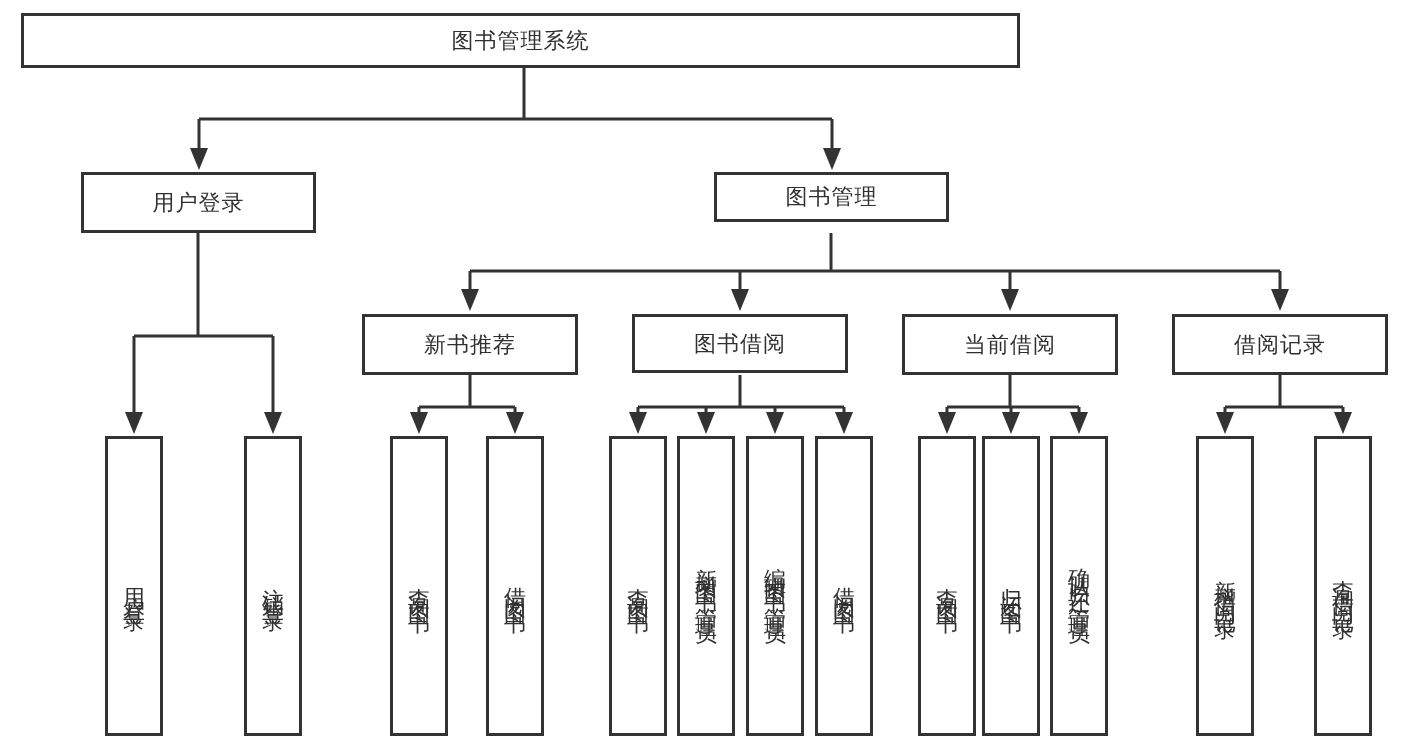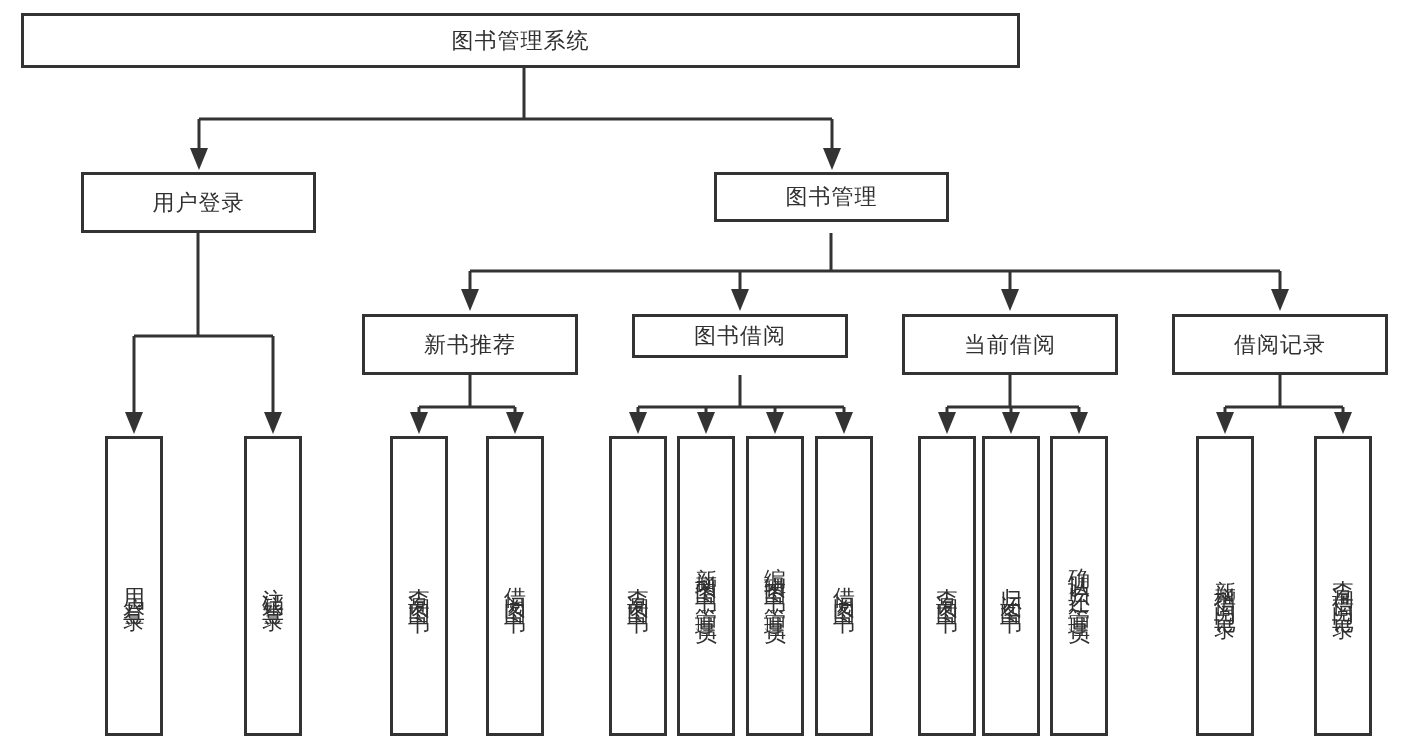--- a/index.html
+++ b/index.html
@@ -143,21 +143,21 @@
   <div class="node" style="left:81px;top:172px;width:235px;height:61px;">
     <span>用户登录</span>
   </div>
   <div class="node" style="left:714px;top:172px;width:235px;height:50px;">
     <span>图书管理</span>
   </div>
 
   <div class="node" style="left:362px;top:314px;width:216px;height:61px;">
     <span>新书推荐</span>
   </div>
-  <div class="node" style="left:632px;top:314px;width:216px;height:44px;">
+  <div class="node" style="left:632px;top:314px;width:216px;height:59px;">
     <span>图书借阅</span>
   </div>
   <div class="node" style="left:902px;top:314px;width:216px;height:61px;text-align:center;">
     <span>当前借阅</span>
   </div>
   <div class="node" style="left:1172px;top:314px;width:216px;height:61px;">
     <span>借阅记录</span>
   </div>
 
   <div class="node vnode" style="left:105px;top:436px;width:58px;height:300px;">

